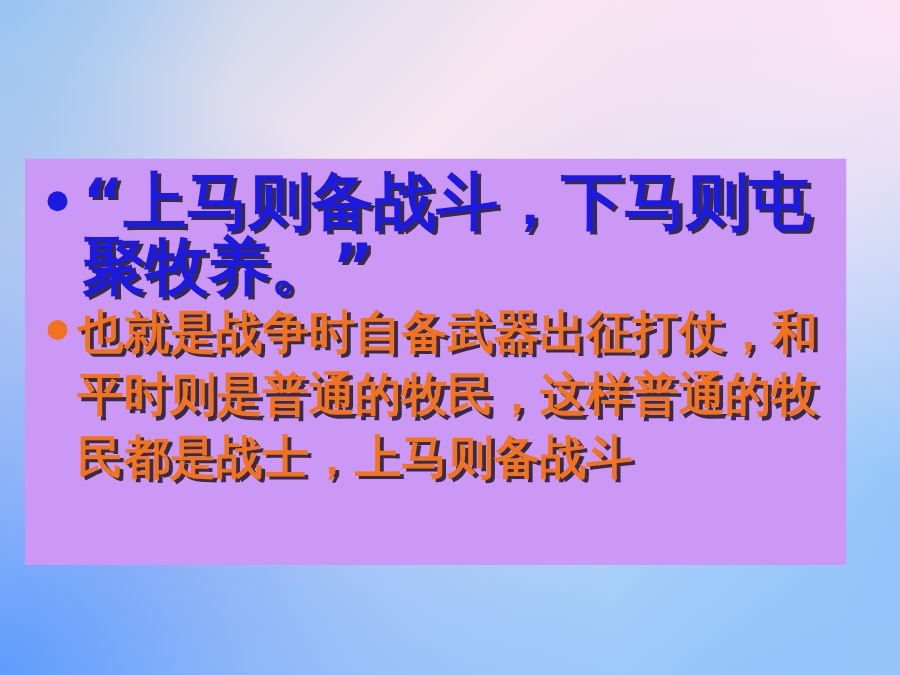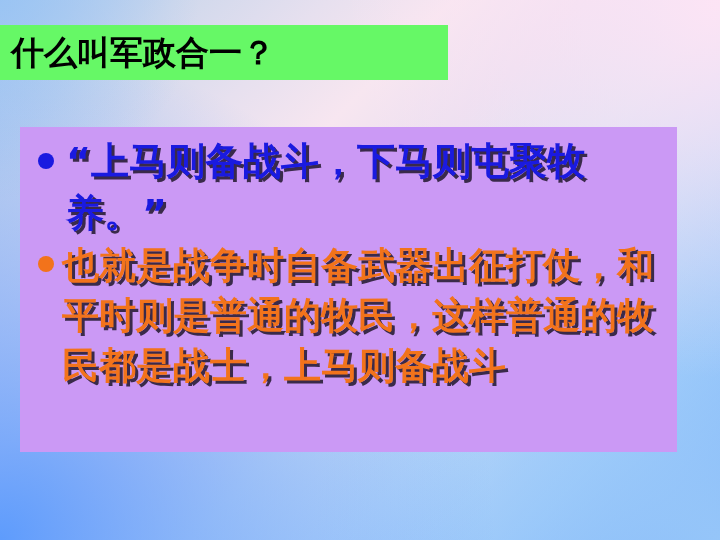--- a/index.html
+++ b/index.html
@@ -100,42 +100,39 @@
     font-weight: bold;
     font-size: 37px;
     line-height: 51px;
     padding-left: 45px;
     padding-right: 2px;
     word-break: break-all;
     text-shadow: 3px 3px 0 #3a2a4a;
   }
   #bullet-1 .bullet-text {
     color: #1a1ae0;
-    font-size: 38px;
+    font-size: 50px;
     line-height: 52px;
     padding-left: 46px;
   }
   #bullet-2 {
     margin-top: 2px;
   }
   #bullet-2 .bullet-text {
     color: #f2731b;
     font-size: 37px;
     line-height: 50px;
     padding-left: 42px;
   }
 </style>
 </head>
 <body>
 
 <div id="slide">
 
-  <div id="title-banner">
-    <div id="title-text">什么叫军政合一？</div>
-  </div>
 
   <div id="content-panel">
 
     <div id="bullet-1" class="bullet-row">
       <span class="bullet-dot blue"></span>
       <span class="bullet-text">“上马则备战斗，下马则屯聚牧养。”</span>
     </div>
 
     <div id="bullet-2" class="bullet-row">
       <span class="bullet-dot orange"></span>

